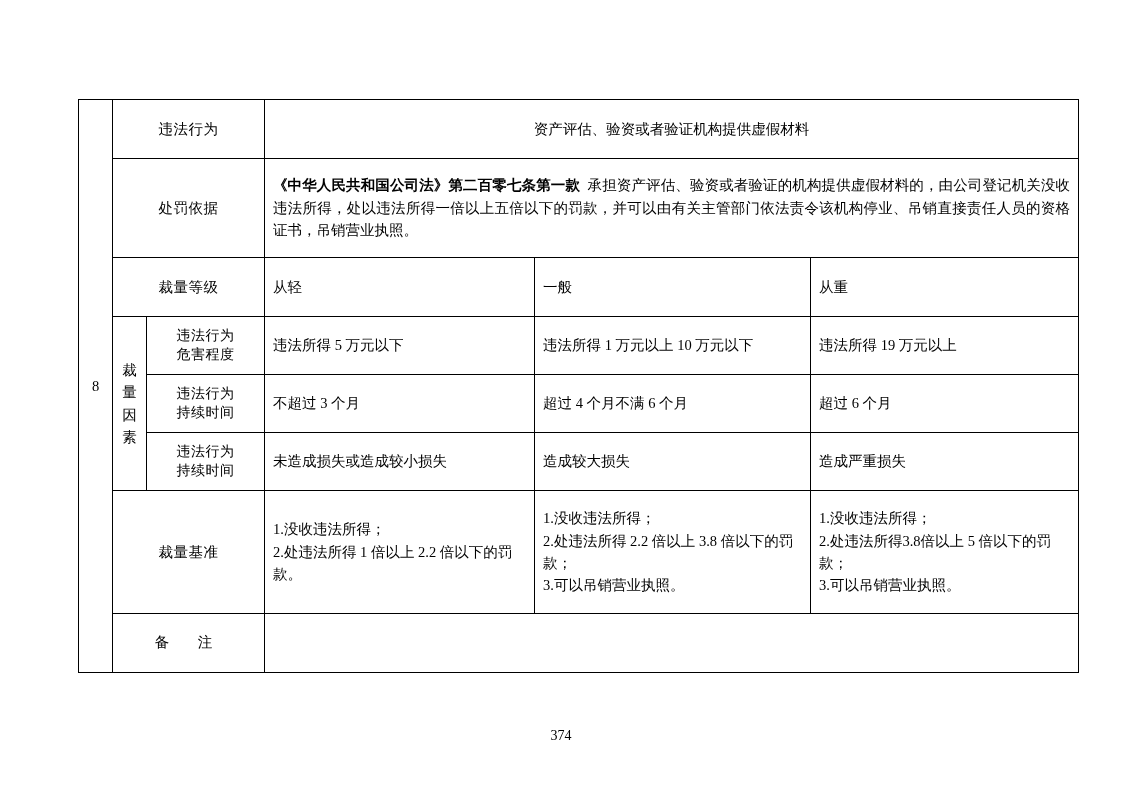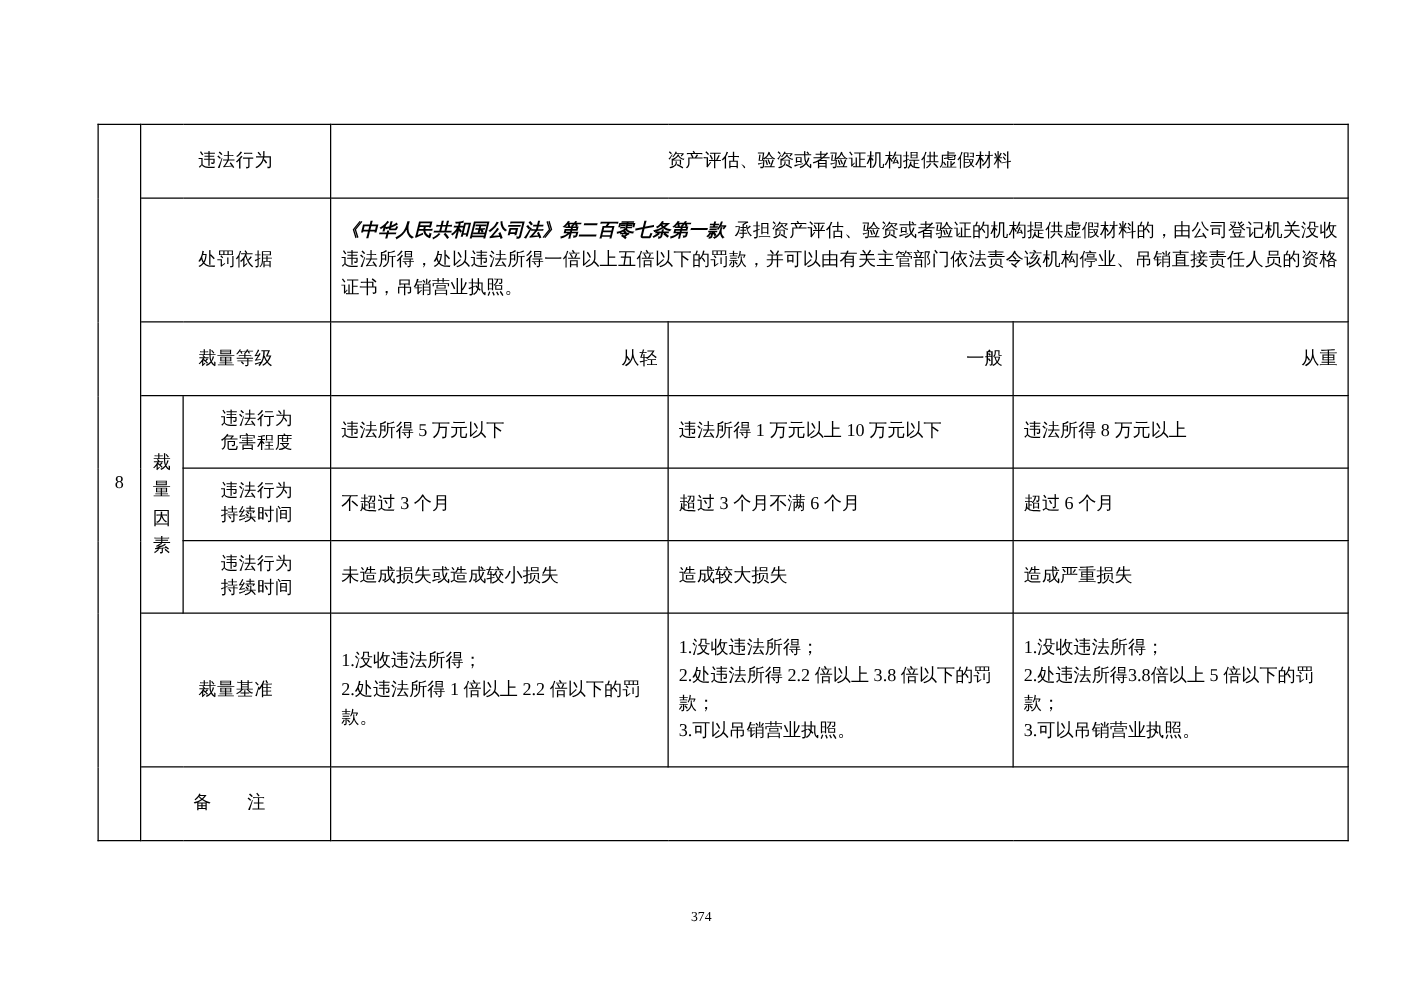--- a/index.html
+++ b/index.html
@@ -76,24 +76,23 @@
   }
   .body-text {
     text-align: left;
   }
   .just-text {
     text-align: justify;
     text-justify: inter-ideograph;
   }
   .bold {
     font-weight: bold;
-    font-style: italic;
   }
   .grade-cell {
-    text-align: right;
+    text-align: left;
     font-size: 15px;
   }
   .tall-1 { height: 46px; margin-left: 24px; }
   .tall-2 { height: 86px; }
   .tall-3 { height: 46px; }
   .tall-row { height: 45px; }
   .criteria-row { height: 110px; }
   .note-row { height: 46px; }
   .note-label {
     text-align: center;
@@ -101,21 +100,21 @@
     padding-left: 10px;
     font-size: 15px;
     font-family: Liberation Mono, monospace;
   }
   .page-number {
     position: absolute;
     left: 0;
     right: 0;
     top: 728px;
     text-align: center;
-    font-size: 11px;
+    font-size: 14px;
     font-family: "Liberation Serif", "DejaVu Serif", serif;
   }
   .nowrap-keep { white-space: pre-wrap; }
 </style>
 </head>
 <body>
 
 <div class="page">
 
   <div class="table-wrap">
@@ -153,30 +152,30 @@
             <span>量</span>
             <span>因</span>
             <span>素</span>
           </td>
           <td class="label-cell two-line">
             <div>违法行为</div>
             <div>危害程度</div>
           </td>
           <td class="body-text tall-row">违法所得 5 万元以下</td>
           <td class="body-text tall-row">违法所得 1 万元以上 10 万元以下</td>
-          <td class="body-text tall-row">违法所得 8 万元以上</td>
+          <td class="body-text tall-row">违法所得 19 万元以上</td>
         </tr>
 
         <tr>
           <td class="label-cell two-line">
             <div>违法行为</div>
             <div>持续时间</div>
           </td>
           <td class="body-text tall-row">不超过 3 个月</td>
-          <td class="body-text tall-row">超过 3 个月不满 6 个月</td>
+          <td class="body-text tall-row">超过 4 个月不满 6 个月</td>
           <td class="body-text tall-row">超过 6 个月</td>
         </tr>
 
         <tr>
           <td class="label-cell two-line">
             <div>违法行为</div>
             <div>持续时间</div>
           </td>
           <td class="body-text tall-row">未造成损失或造成较小损失</td>
           <td class="body-text tall-row">造成较大损失</td>

